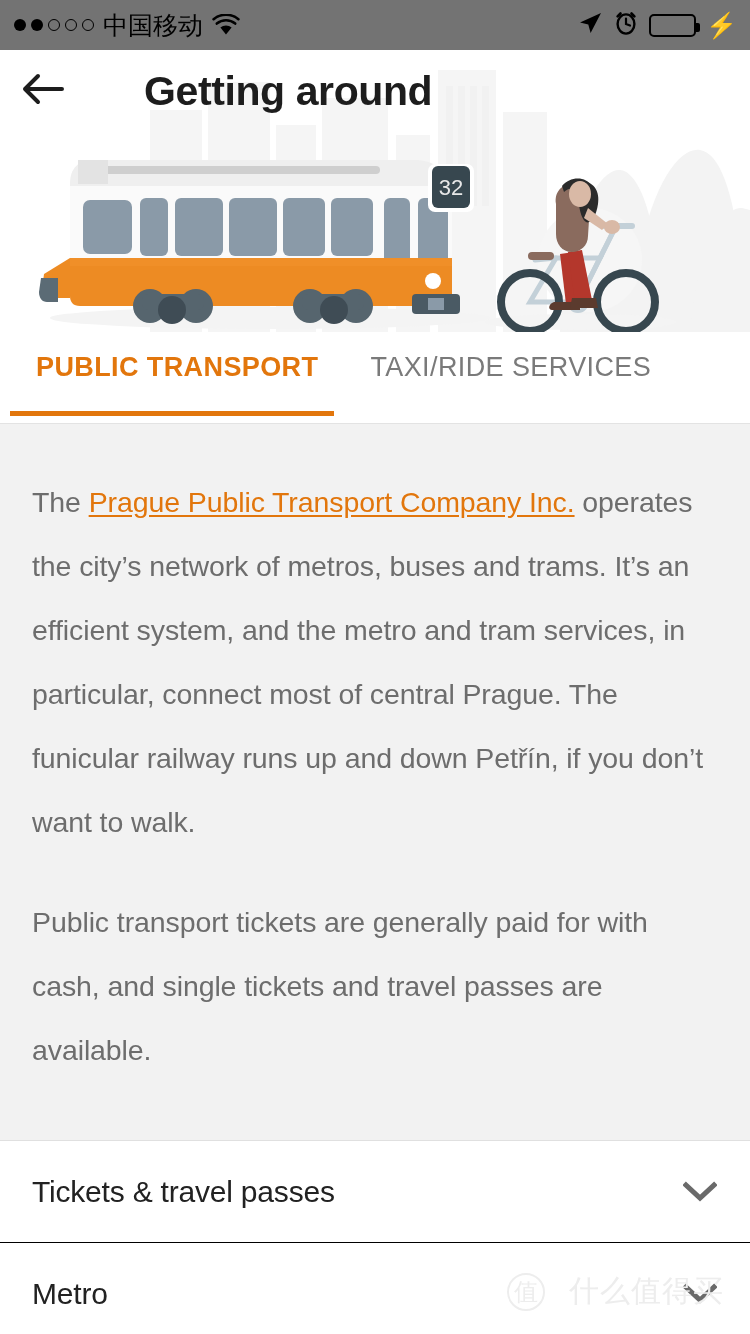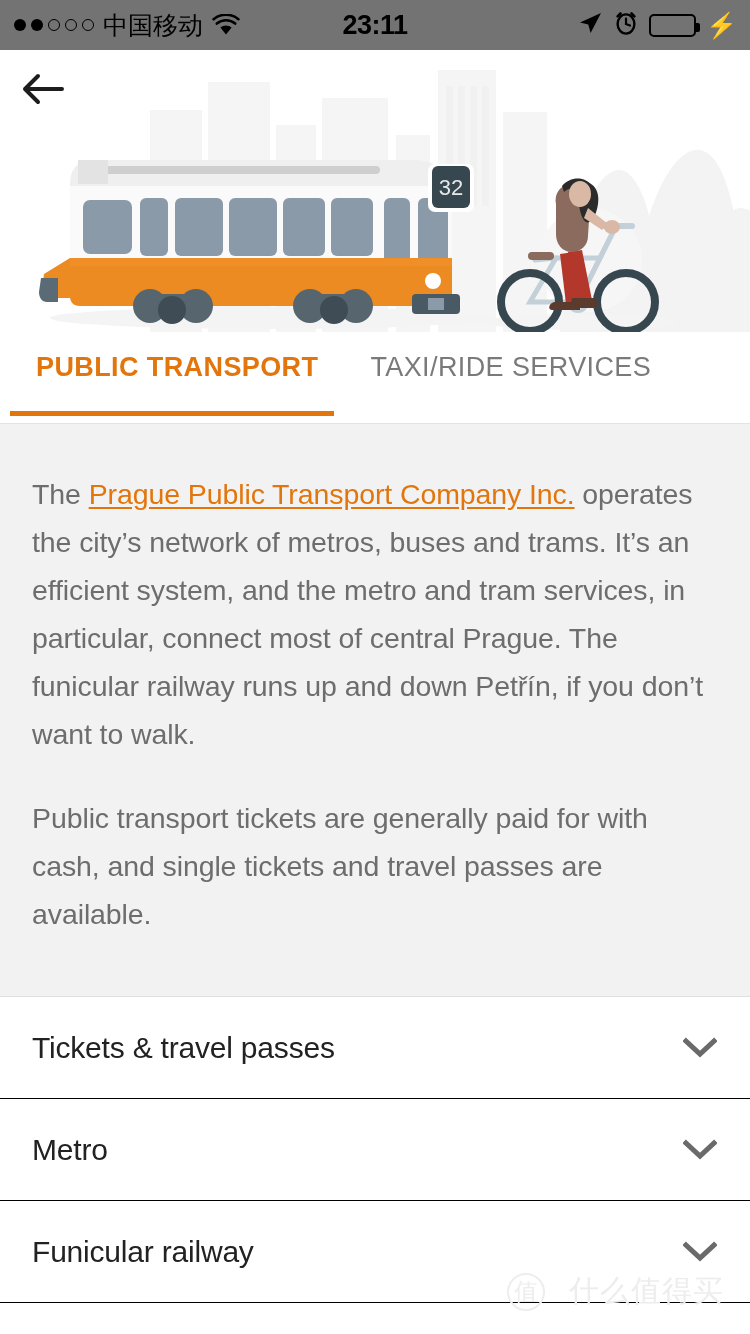--- a/index.html
+++ b/index.html
@@ -68,21 +68,21 @@
     content:""; position:absolute; left:10px; right:10px; bottom:-14px;
     height:5px; background:#E2760C;
   }
 
   
   .textblock {
     background:#f2f2f2; padding:46px 32px 58px 32px;
     border-bottom:1px solid #e0e0e0;
   }
   .para {
-    font-size:28.5px; line-height:48px; color:#6d6d6d; letter-spacing:-0.1px;
+    font-size:28.5px; line-height:64px; color:#6d6d6d; letter-spacing:-0.1px;
   }
   .para + .para { margin-top:36px; }
   .inline-link {
     color:#E2760C; text-decoration:underline; text-underline-offset:3px;
     cursor:pointer;
   }
 
   
   .accordion { background:#ffffff; }
   .acc-row {
@@ -121,21 +121,20 @@
       </div>
       <span class="sb-carrier">中国移动</span>
       <span class="sb-wifi">
         <svg width="28" height="22" viewBox="0 0 28 22">
           <path d="M14 20.5 L8.4 13.4 a9 9 0 0 1 11.2 0 Z" fill="#000"></path>
           <path d="M4.8 9.6 a14.5 14.5 0 0 1 18.4 0" stroke="#000" stroke-width="2.6" fill="none" stroke-linecap="round"></path>
           <path d="M1.6 5.2 a19.5 19.5 0 0 1 24.8 0" stroke="#000" stroke-width="2.6" fill="none" stroke-linecap="round"></path>
         </svg>
       </span>
     </div>
-    <div class="sb-center">23:11</div>
     <div class="sb-right">
       <span>
         <svg width="26" height="26" viewBox="0 0 26 26">
           <path d="M24 3 L3 12.6 L11.3 14.6 L13.6 23 Z" fill="#000"></path>
         </svg>
       </span>
       <span>
         <svg width="24" height="26" viewBox="0 0 24 26">
           <ellipse cx="12" cy="14" rx="8.4" ry="9.6" fill="none" stroke="#000" stroke-width="2.4"></ellipse>
           <path d="M12 8.6 L12 14 L16 15.6" stroke="#000" stroke-width="2.2" fill="none" stroke-linecap="round"></path>
@@ -178,20 +177,21 @@
     </svg>
 
     <div class="navrow">
       <div class="backbtn">
         <span>
           <svg width="44" height="34" viewBox="0 0 44 34">
             <path d="M41 17 L4 17 M17 4 L4 17 L17 30" stroke="#1d1d1d" stroke-width="4" fill="none" stroke-linecap="round" stroke-linejoin="round"></path>
           </svg>
         </span>
       </div>
+      <div class="page-title">Getting around</div>
     </div>
 
     <svg class="hero-art" viewBox="0 0 750 206">
 
       <ellipse cx="270" cy="192" rx="220" ry="11" fill="#f4f4f4"></ellipse>
       <ellipse cx="580" cy="196" rx="96" ry="8" fill="#f4f4f4"></ellipse>
 
       <g>
 
         <path d="M70 58 C70 42 78 34 96 34 L414 34 C434 34 446 44 450 58 L452 132 L70 132 Z" fill="#efefef"></path>

